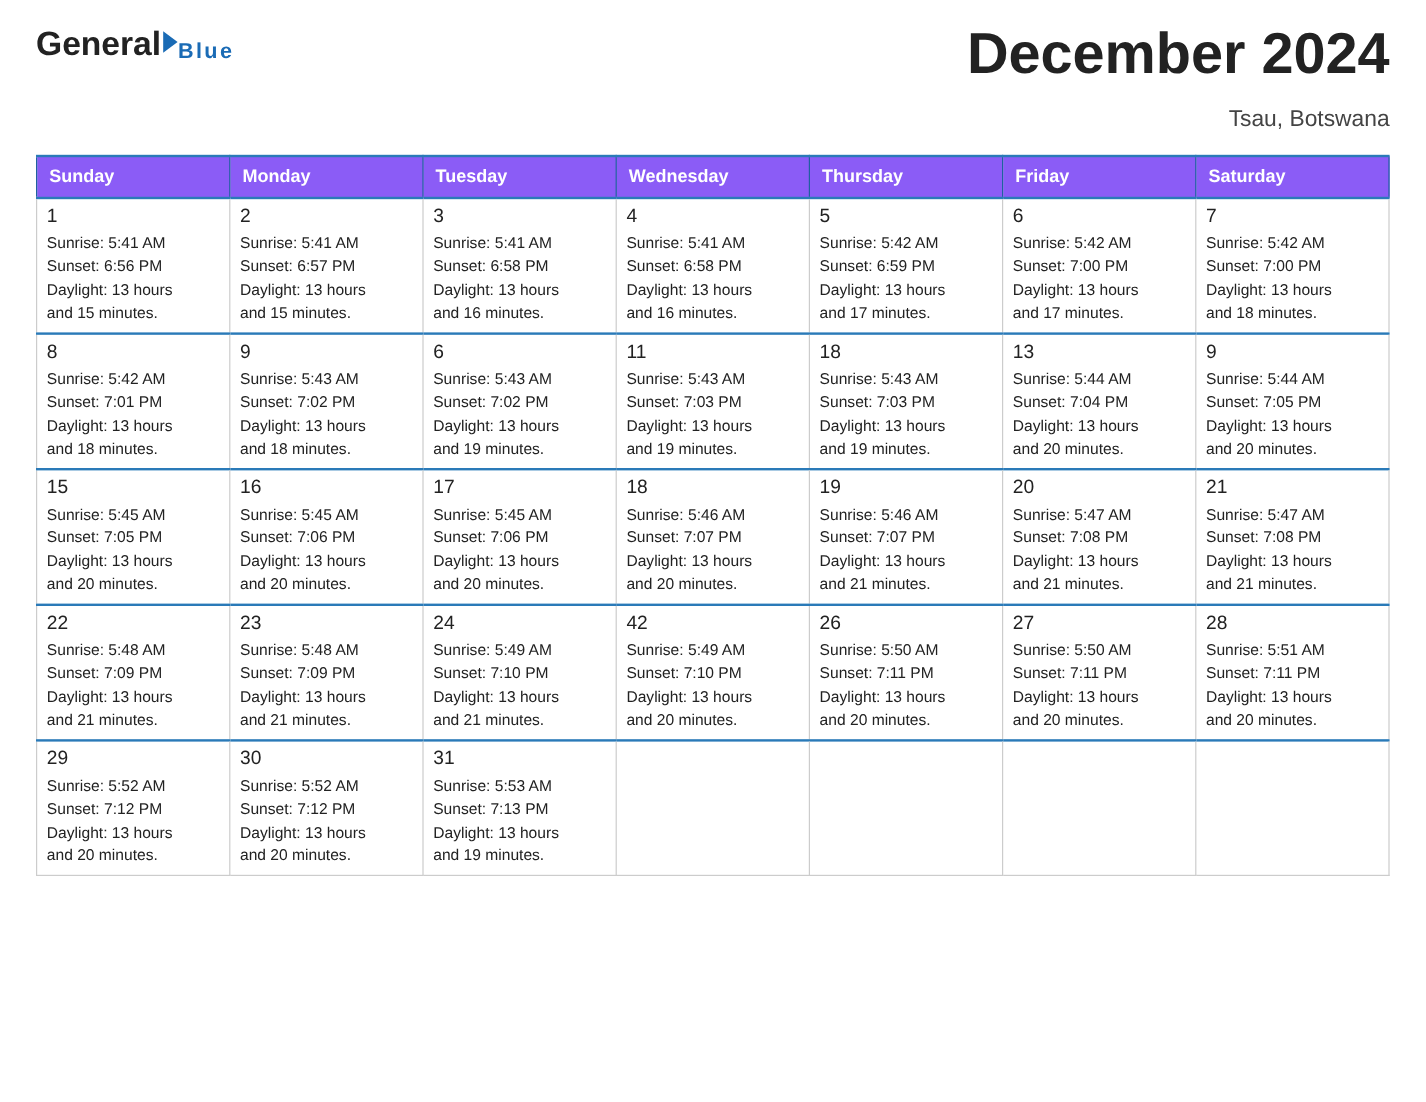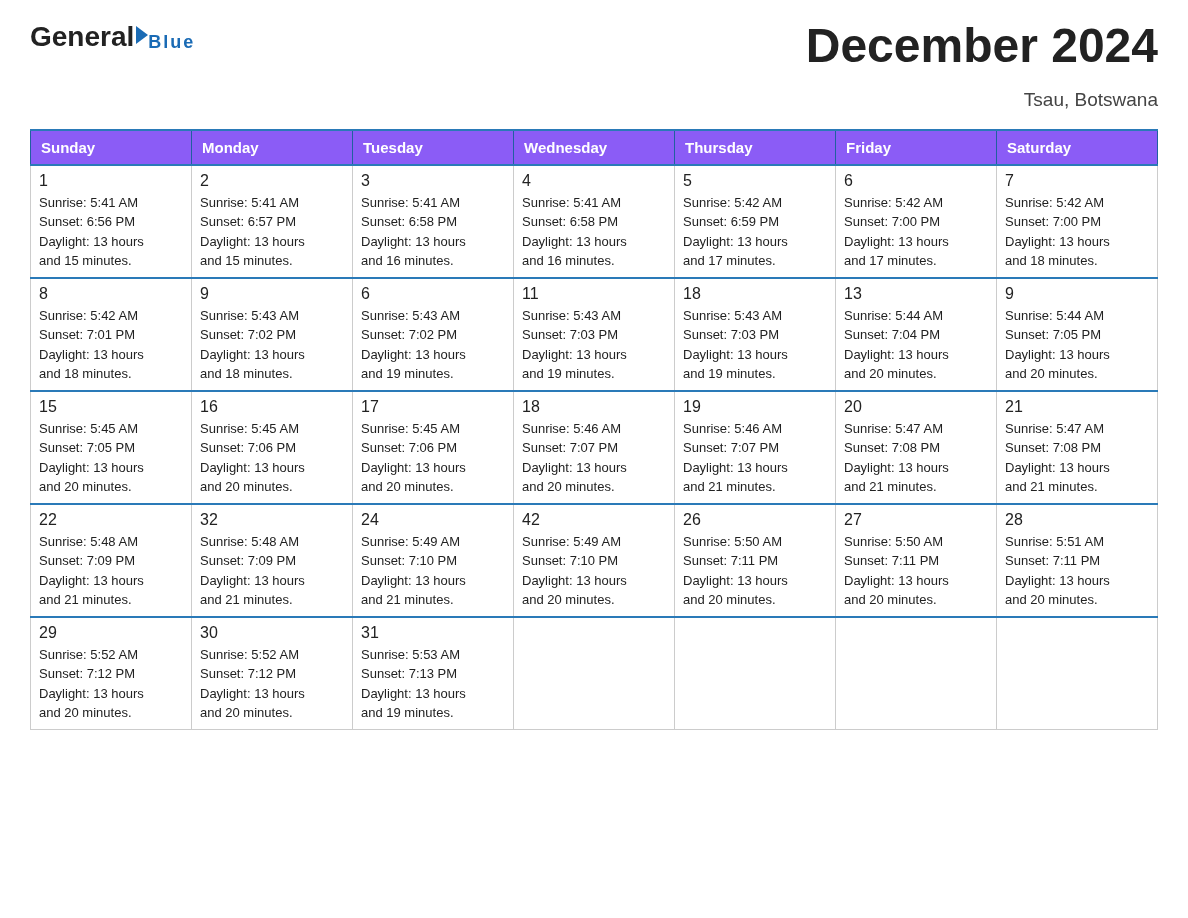--- a/index.html
+++ b/index.html
@@ -323,21 +323,21 @@
         <td>
         <span class="day-number">22</span>
         <div class="day-info">
           Sunrise: 5:48 AM<br>
           Sunset: 7:09 PM<br>
           Daylight: 13 hours<br>
           and 21 minutes.
         </div>
       </td>
         <td>
-        <span class="day-number">32</span>
+        <span class="day-number">23</span>
         <div class="day-info">
           Sunrise: 5:48 AM<br>
           Sunset: 7:09 PM<br>
           Daylight: 13 hours<br>
           and 21 minutes.
         </div>
       </td>
         <td>
         <span class="day-number">24</span>
         <div class="day-info">

